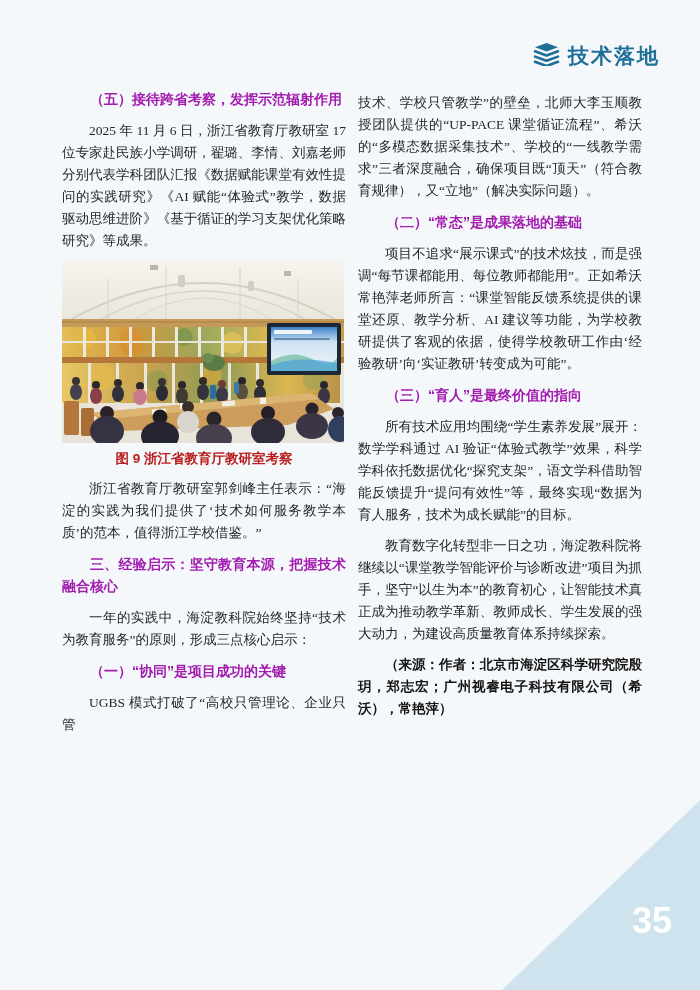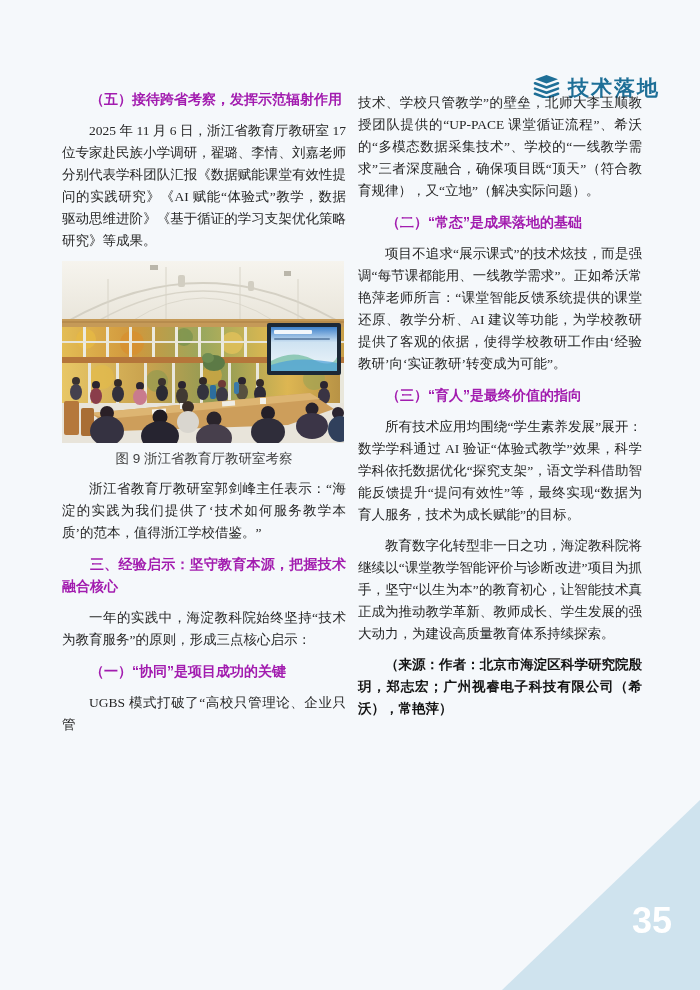--- a/index.html
+++ b/index.html
@@ -12,21 +12,20 @@
   .page {
     position:relative; width:700px; height:990px;
     background:#f5f8fb; overflow:hidden;
   }
 
   
   .brand {
     position:absolute; top:42px; right:40px;
     display:flex; align-items:flex-start; gap:8px;
     color:#1e6f97;
-    margin-top:32px;
   }
   .brand .brand-text {
     font-family:"Liberation Sans", sans-serif;
     font-weight:bold; font-size:21px; letter-spacing:2px;
     color:#1e6f97;
   }
 
   
   .col {
     position:absolute; top:84px; width:284px;
@@ -52,22 +51,22 @@
 
   
   figure { margin:3px 0 10px 0; }
   .photo {
     width:282px; height:182px; overflow:hidden;
     background:#e8e4da;
   }
   .photo svg { display:block; }
   figcaption {
     font-family:"Liberation Sans", sans-serif;
-    font-weight:normal; font-size:13.5px; line-height:18px;
-    color:#404040; text-align:center; margin-top:7px;
+    font-weight:bold; font-size:13.5px; line-height:18px;
+    color:#b91c1c; text-align:center; margin-top:7px;
   }
 
   .source-line {
     font-family:"Liberation Sans", sans-serif;
     font-weight:bold; color:#141414;
   }
 
   
   .corner {
     position:absolute; right:0; bottom:0;
@@ -258,21 +257,21 @@
     <p>浙江省教育厅教研室郭剑峰主任表示：“海淀的实践为我们提供了‘技术如何服务教学本质’的范本，值得浙江学校借鉴。”</p>
     <div class="h-main">三、经验启示：坚守教育本源，把握技术融合核心</div>
     <p>一年的实践中，海淀教科院始终坚持“技术为教育服务”的原则，形成三点核心启示：</p>
     <div class="h-sub">（一）“协同”是项目成功的关键</div>
     <p>UGBS 模式打破了“高校只管理论、企业只管</p>
   </div>
 
   <div class="col col-right">
     <p class="cont">技术、学校只管教学”的壁垒，北师大李玉顺教授团队提供的“UP-PACE 课堂循证流程”、希沃的“多模态数据采集技术”、学校的“一线教学需求”三者深度融合，确保项目既“顶天”（符合教育规律），又“立地”（解决实际问题）。</p>
     <div class="h-sub">（二）“常态”是成果落地的基础</div>
-    <p>项目不追求“展示课式”的技术炫技，而是强调“每节课都能用、一线教学需求”。正如希沃常艳萍老师所言：“课堂智能反馈系统提供的课堂还原、教学分析、AI 建议等功能，为学校教研提供了客观的依据，使得学校教研工作由‘经验教研’向‘实证教研’转变成为可能”。</p>
+    <p>项目不追求“展示课式”的技术炫技，而是强调“每节课都能用、每位教师都能用”。正如希沃常艳萍老师所言：“课堂智能反馈系统提供的课堂还原、教学分析、AI 建议等功能，为学校教研提供了客观的依据，使得学校教研工作由‘经验教研’向‘实证教研’转变成为可能”。</p>
     <div class="h-sub">（三）“育人”是最终价值的指向</div>
     <p>所有技术应用均围绕“学生素养发展”展开：数学学科通过 AI 验证“体验式教学”效果，科学学科依托数据优化“探究支架”，语文学科借助智能反馈提升“提问有效性”等，最终实现“数据为育人服务，技术为成长赋能”的目标。</p>
     <p>教育数字化转型非一日之功，海淀教科院将继续以“课堂教学智能评价与诊断改进”项目为抓手，坚守“以生为本”的教育初心，让智能技术真正成为推动教学革新、教师成长、学生发展的强大动力，为建设高质量教育体系持续探索。</p>
     <p class="source-line">（来源：作者：北京市海淀区科学研究院殷玥，郑志宏；广州视睿电子科技有限公司（希沃），常艳萍）</p>
   </div>
 
   <div class="corner"></div>
   <span class="pageno">35</span>
 
 </div>

